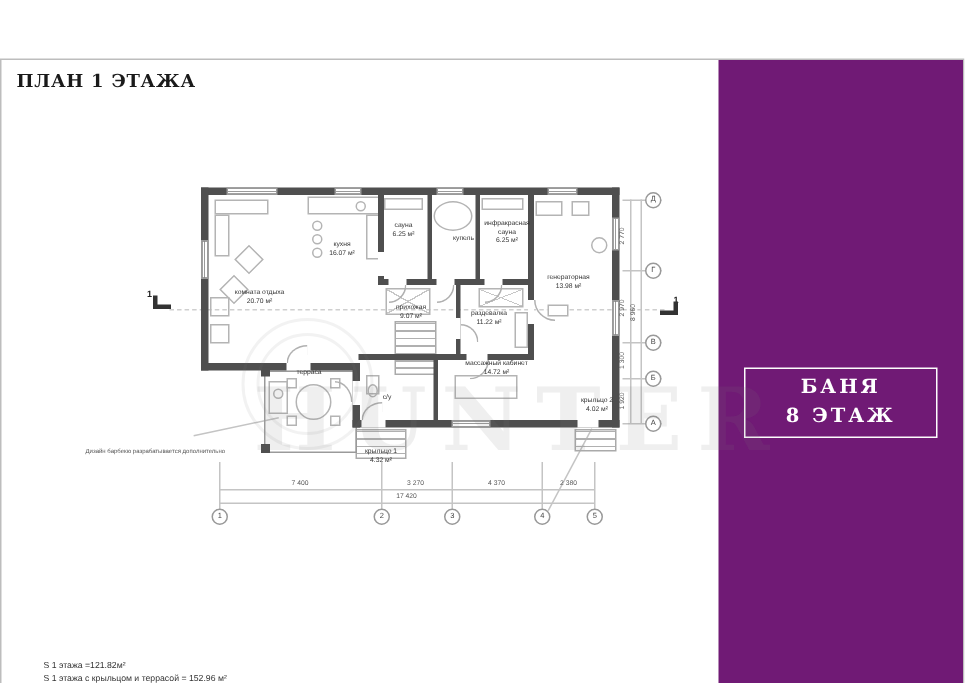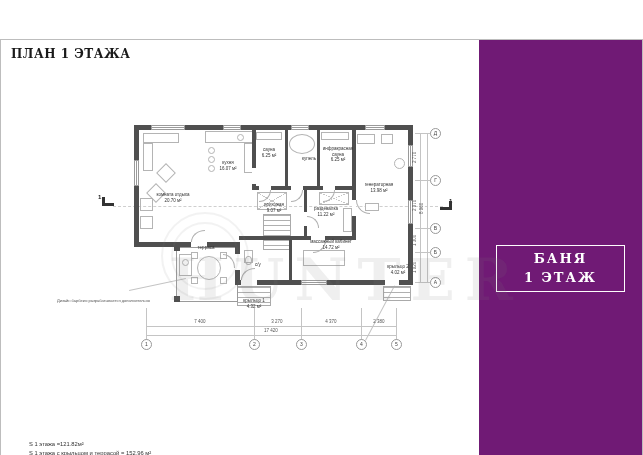--- a/index.html
+++ b/index.html
@@ -42,21 +42,21 @@
 </head>
 <body>
 
 <div id="page">
 
   <div id="title">ПЛАН 1 ЭТАЖА</div>
 
   <div id="sidebar">
     <div id="plate">
       <div>БАНЯ</div>
-      <div>1 ЭТАЖ</div>
+      <div>8 ЭТАЖ</div>
     </div>
   </div>
 
   <div class="wm" style="left:168px;top:206px;font-size:58px;letter-spacing:10px;color:rgba(125,125,125,.12);">HUNTER</div>
   <div class="wmc" style="left:160px;top:172px;width:84px;height:84px;"></div>
   <div class="wmc" style="left:170px;top:182px;width:64px;height:64px;"></div>
 
   <div class="dash" style="left:112px;top:166px;width:330px;"></div>
 
   <div class="w" style="left:133px;top:85px;width:279px;height:5px;"></div>

